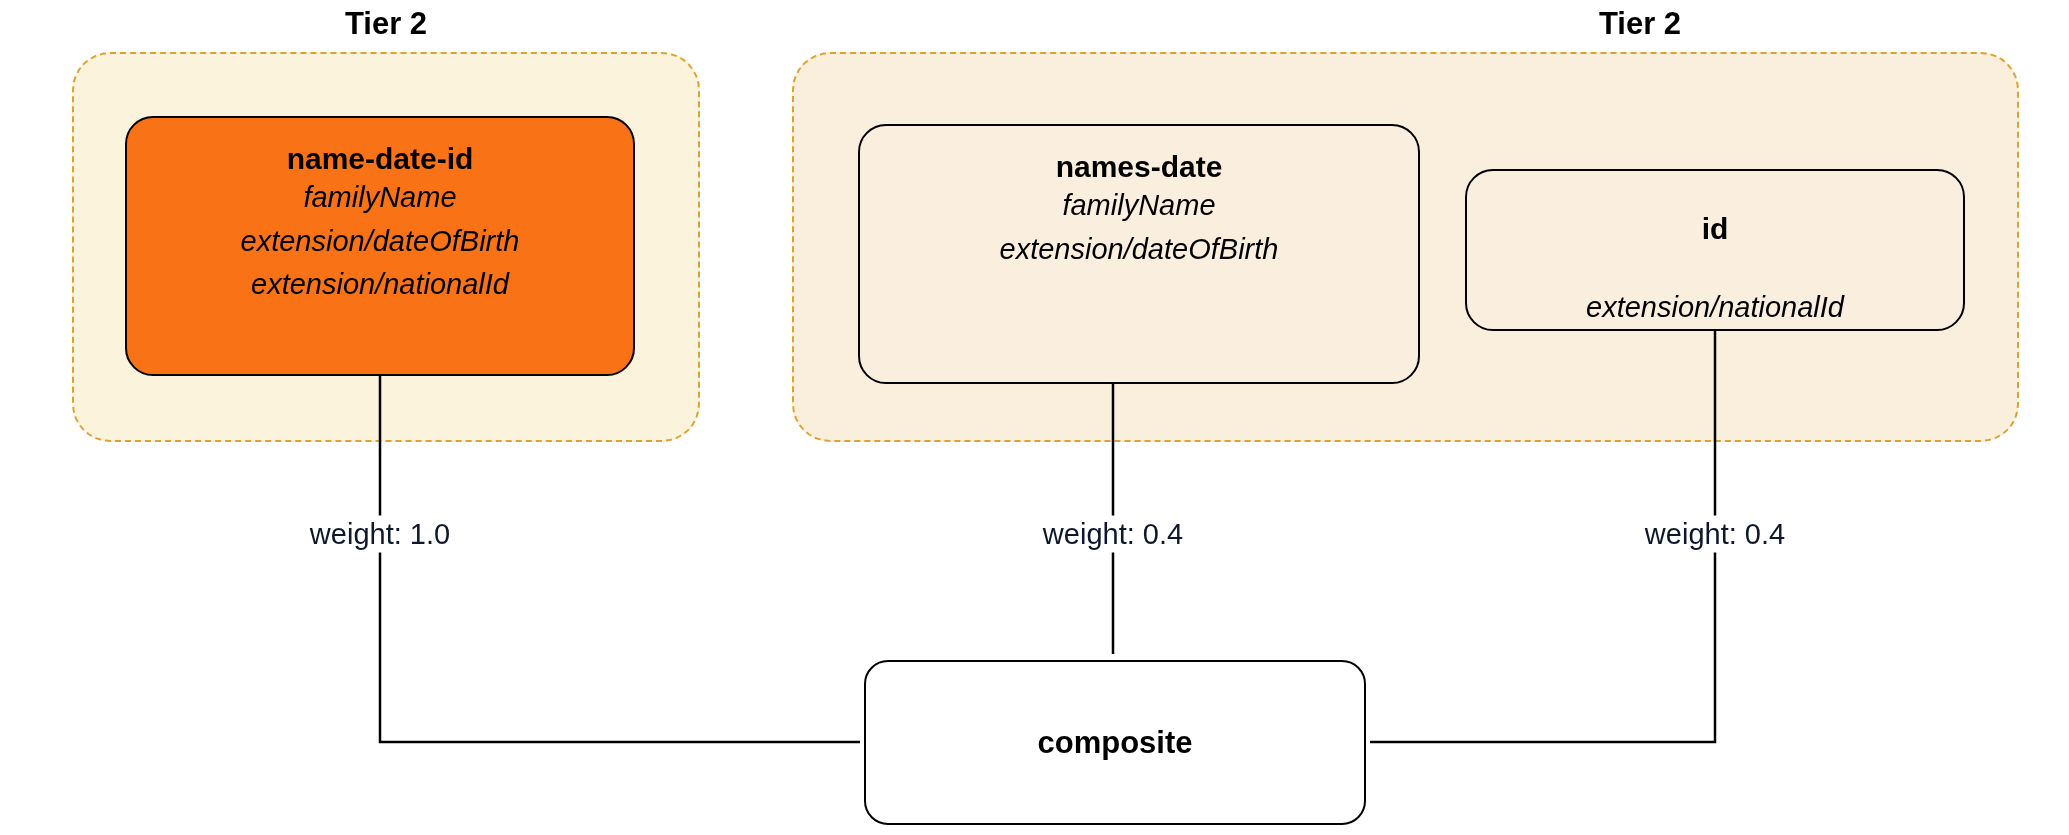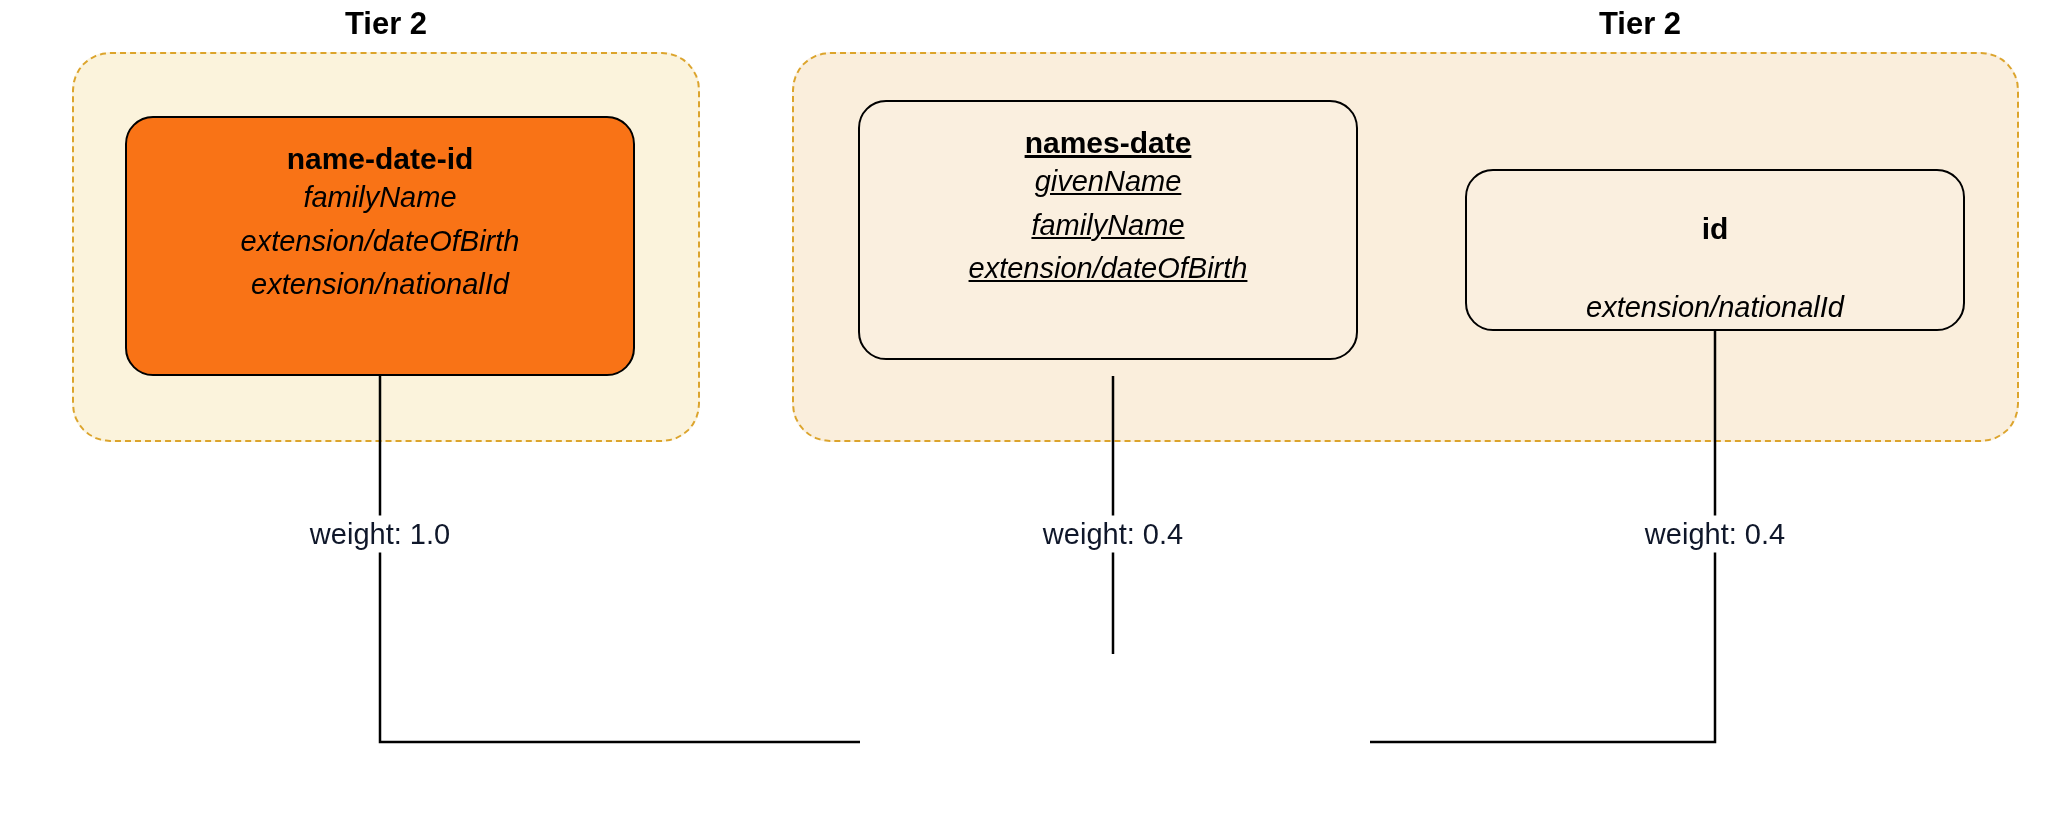--- a/index.html
+++ b/index.html
@@ -113,34 +113,36 @@
 
   <div class="node node-t1" style="left:125px; top:116px; width:510px; height:260px;">
     <div class="node-title">name-date-id</div>
     <div class="node-fields">
       <div>familyName</div>
       <div>extension/dateOfBirth</div>
       <div>extension/nationalId</div>
     </div>
   </div>
 
-  <div class="node node-t2" style="left:858px; top:100px; width:500px; height:260px;text-decoration:underline;">
+  <div class="node node-t2" style="left:858px; top:124px; width:562px; height:260px;">
     <div class="node-title">names-date</div>
     <div class="node-fields">
-      <div>givenName</div>
       <div>familyName</div>
       <div>extension/dateOfBirth</div>
     </div>
   </div>
 
   <div class="node node-t2" style="left:1465px; top:169px; width:500px; height:162px;justify-content:flex-end;">
     <div class="node-title" style="margin-top:16px;">id</div>
     <div class="node-fields single">
       <div>extension/nationalId</div>
     </div>
   </div>
 
   <div class="edge-label" style="left:380px; top:534px;">weight: 1.0</div>
   <div class="edge-label" style="left:1113px; top:534px;">weight: 0.4</div>
   <div class="edge-label" style="left:1715px; top:534px;">weight: 0.4</div>
 
+  <div class="composite" style="left:864px; top:660px; width:502px; height:165px;">
+    <span>composite</span>
+  </div>
 
 </div>
 
 </body></html>

